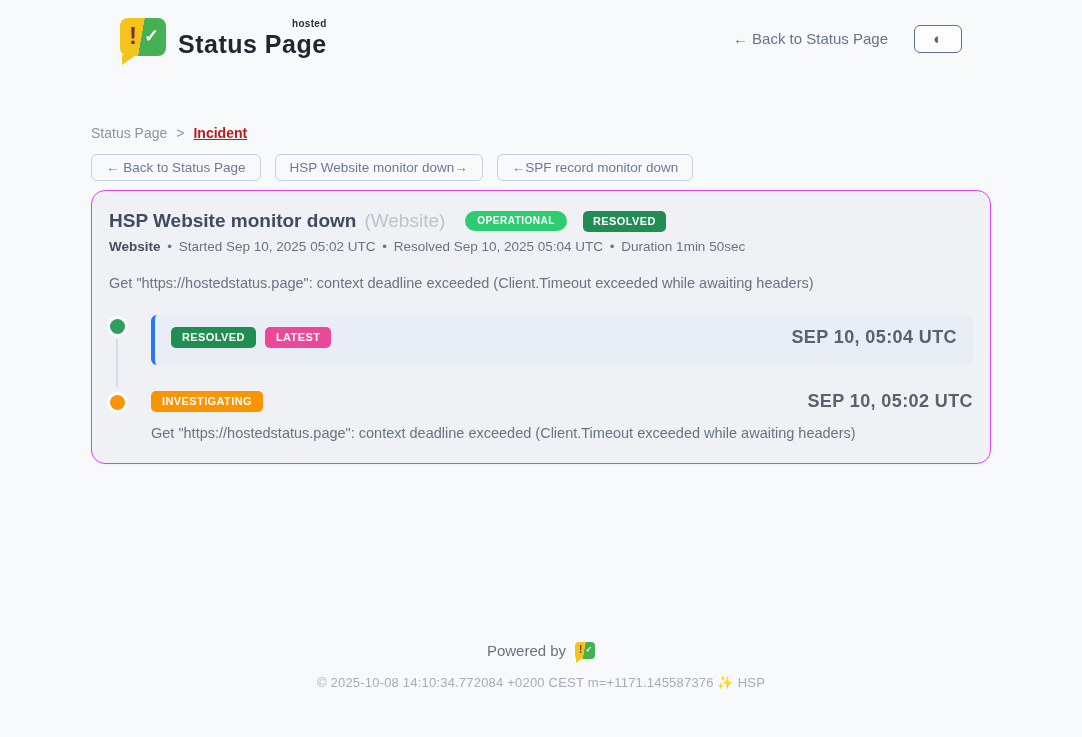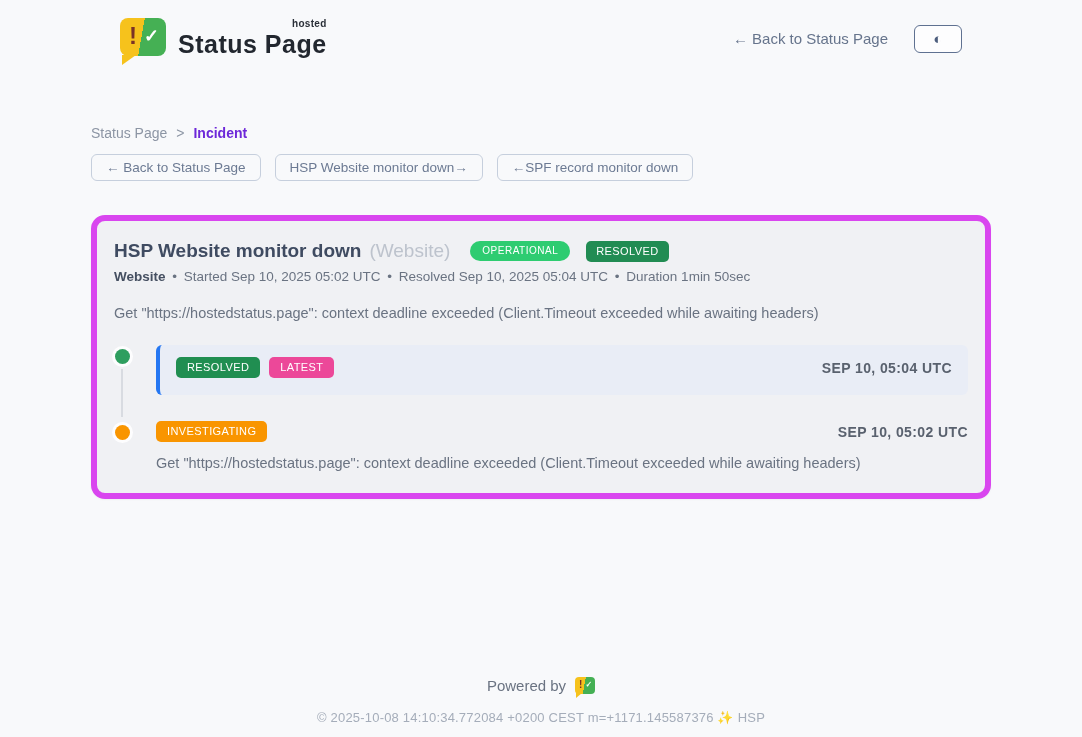--- a/index.html
+++ b/index.html
@@ -47,45 +47,45 @@
   .theme-toggle {
     width: 48px; height: 28px; background: #fdfdfe;
     border: 1px solid #5f7191; border-radius: 6px;
     display: flex; align-items: center; justify-content: center;
     cursor: pointer; color: #4c5d7d; font-size: 15px; line-height: 1;
   }
 
   
   .container { width: 900px; margin: 0 auto; }
   .breadcrumb { margin-top: 66px; font-size: 14px; color: #8c95a4; display: flex; gap: 9px; align-items: center; }
-  .breadcrumb .crumb-current { color: #6d28d9; font-weight: 700; }
+  .breadcrumb .crumb-current { color: #b91c1c; font-weight: 700; text-decoration: underline; }
   .breadcrumb .crumb-link { cursor: pointer; }
 
   .title-row { margin-top: 13px; display: flex; justify-content: space-between; align-items: center; }
   .page-title { font-size: 23px; font-weight: 600; color: #4b5569; letter-spacing: 0.2px; }
   .nav-btns { display: flex; gap: 14px; }
   .nav-btn {
     background: transparent; border: 1px solid #c6cfdd; border-radius: 6px;
     color: #6c7a93; font-size: 13.5px; font-family: inherit;
     padding: 5px 14px; cursor: pointer; white-space: nowrap;
   }
 
   
   .card {
-    margin-top: 34px;
+    margin-top: 9px;
     background: #f0f1f4;
-    border: 6px solid #d946ef;
+    border: 1px solid #d946ef;
     border-radius: 14px;
     box-shadow: 0 1px 2px rgba(30,40,60,0.04);
     padding: 19px 17px 22px 17px;
   }
   .card-title-row { display: flex; align-items: center; gap: 8px; }
   .card-title { font-size: 19px; font-weight: 700; color: #3f4b61; }
   .card-component { font-size: 19px; font-weight: 400; color: #bdc3cd; }
-  .badge { color: #fff; font-weight: 400; display: inline-block; line-height: 1; }
+  .badge { color: #fff; font-weight: 700; display: inline-block; line-height: 1; }
   .badge-operational {
     background: #2ecc71; border-radius: 999px; font-size: 10px;
     padding: 5px 12px; letter-spacing: 0.5px; margin-left: 12px;
   }
   .badge-resolved-hdr {
     background: #218c53; border-radius: 5px; font-size: 11px;
     padding: 5px 10px; letter-spacing: 0.4px; margin-left: 8px;
   }
   .meta-line { margin-top: 7px; font-size: 13.5px; color: #6a7382; }
   .meta-line .meta-strong { color: #454f61; font-weight: 700; }
@@ -108,21 +108,21 @@
     background: #e9edf6; border-left: 4px solid #2577f2;
     border-radius: 6px; padding: 12px 16px 17px 16px;
   }
   .tl-plain { padding-top: 0; }
   .tl-head { display: flex; justify-content: space-between; align-items: center; }
   .tl-badges { display: flex; gap: 9px; }
   .tl-badge { font-size: 11px; padding: 5px 11px; border-radius: 5px; letter-spacing: 0.4px; }
   .bg-green { background: #208e51; }
   .bg-blue { background: #ec4899; }
   .bg-orange { background: #f99500; }
-  .tl-date { font-size: 14px; font-weight: 600; color: #59616e; letter-spacing: 0.4px; }
+  .tl-date { font-size: 18px; font-weight: 600; color: #59616e; letter-spacing: 0.4px; }
   .tl-msg { margin-top: 13px; font-size: 14.5px; color: #6a7382; }
 
   
   .footer { margin-top: 178px; text-align: center; }
   .powered { display: inline-flex; align-items: center; gap: 9px; font-size: 15px; color: #6a7382; }
   .bubble-icon.small { width: 20px; height: 17px; border-radius: 4px; }
   .bubble-icon.small::after {
     left: 1px; bottom: -4px;
     border-left: 6px solid #f6c21c; border-bottom: 5px solid transparent;
   }

